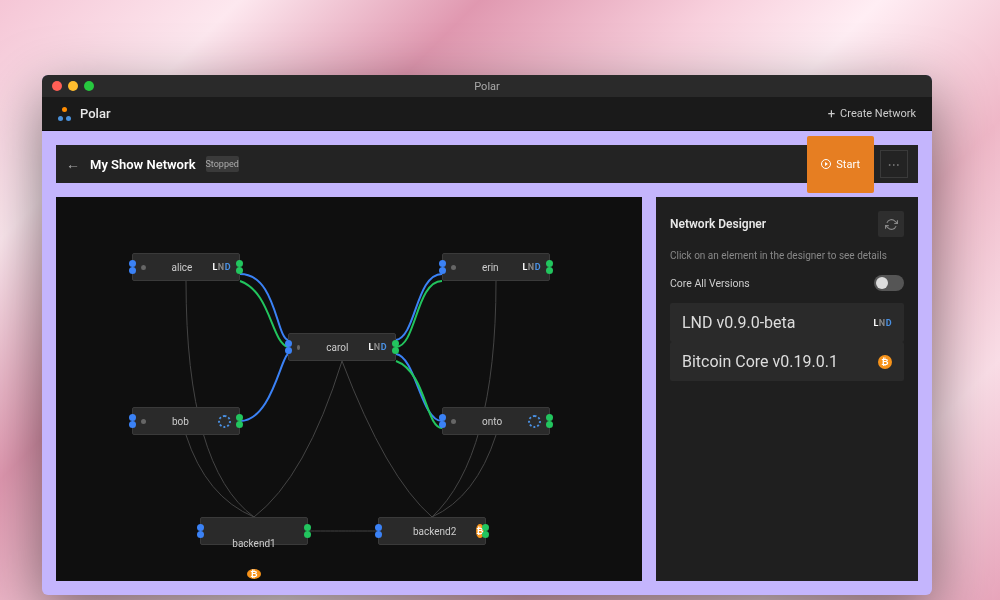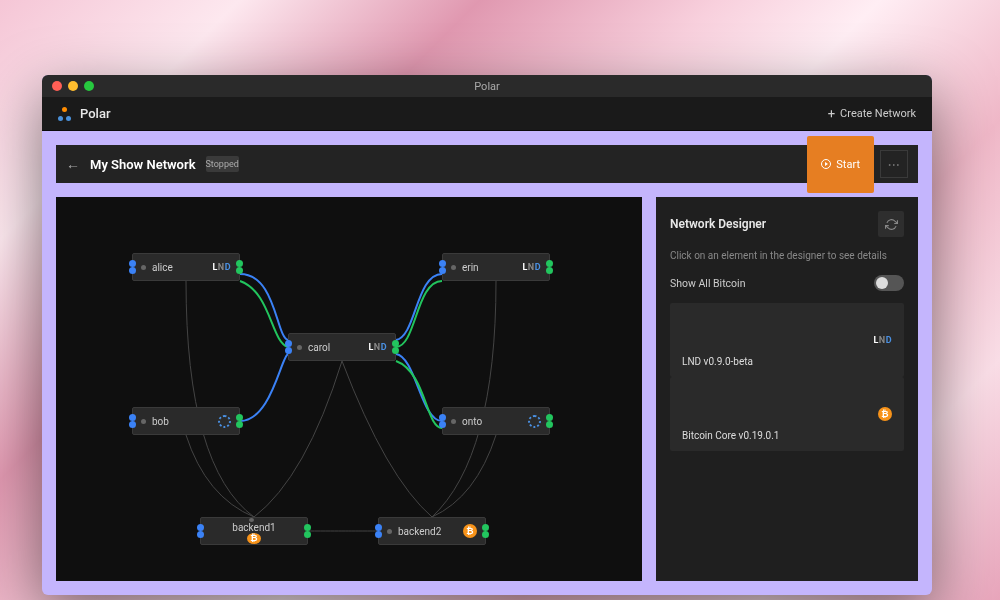--- a/index.html
+++ b/index.html
@@ -38,28 +38,28 @@
     .stit { color:#e8e8e8; font-size:12px; font-weight:600; }
     .refresh { width:26px; height:26px; background:#2e2e2e; display:flex; align-items:center; justify-content:center;
       color:#888; cursor:pointer; border-radius:2px; }
     .shint { color:#888; font-size:10px; line-height:1.4; }
     .ssub { color:#e8e8e8; font-size:11px; font-weight:600; margin-top:4px; }
     .toggle { width:30px; height:16px; background:#555; border-radius:8px; position:relative; cursor:pointer; }
     .toggle::after{content:'';position:absolute;width:12px;height:12px;background:#ddd;border-radius:50%;top:2px;left:2px}
     .slbl { color:#ccc; font-size:10.5px; }
     .nitem { background:#2a2a2a; padding:10px 12px; display:flex; align-items:center; justify-content:space-between;
       cursor:grab; border-radius:2px; }
-    .nlbl { color:#ddd; font-size:10px;margin-top:43px; }
+    .nlbl { color:#ddd; font-size:16px; }
     .lnd { font-size:9px; font-weight:700; letter-spacing:0.5px; }
     .lnd .l{color:#fff}.lnd .n{color:#888}.lnd .d{color:#4a90e2}
     .clt { width:13px; height:13px; border:2px dotted #4a90e2; border-radius:50%; }
     .btc { width:14px; height:14px; background:#f7931a; border-radius:50%; display:flex; align-items:center;
       justify-content:center; color:#fff; font-size:9px; font-weight:700; }
     .node { position:absolute; background:#2a2a2a; border:1px solid #3a3a3a; width:108px; height:28px;
-      display:flex; align-items:center; padding:0 8px; border-radius:2px; cursor:move; }
+      display:flex; align-items:center; padding:0 8px; border-radius:2px; cursor:move;gap:20px; }
     .ndot { width:5px; height:5px; background:#666; border-radius:50%; margin-right:6px; }
     .ntxt { color:#ccc; font-size:10px; flex:1; }
     .port { position:absolute; width:7px; height:7px; border-radius:50%; }
     svg.wires { position:absolute; inset:0; width:100%; height:100%; pointer-events:none; }
   </style>
 </head>
 <body>
 
 <div class="window">
   <div class="tbar">
@@ -183,21 +183,21 @@
         <div class="stit">Network Designer</div>
         <div class="refresh">
           <svg width="13" height="13" viewBox="0 0 24 24" fill="none" stroke="#888" stroke-width="2">
             <path d="M23 4v6h-6M1 20v-6h6"></path>
               <path d="M3.51 9a9 9 0 0114.85-3.36L23 10M1 14l4.64 4.36A9 9 0 0020.49 15"></path>
           </svg>
         </div>
       </div>
       <div class="shint">Click on an element in the designer to see details</div>
       <div class="srow">
-        <div class="slbl">Show All Bitcoin</div>
+        <div class="slbl">Core All Versions</div>
         <div class="toggle"></div>
       </div>
       <div id="items-mount">
           <div class="nitem">
             <span class="nlbl">LND v0.9.0-beta</span>
             <span class="lnd"><span class="l">L</span><span class="n">N</span><span class="d">D</span></span>
           </div>
           <div class="nitem">
             <span class="nlbl">Bitcoin Core v0.19.0.1</span>
             <span class="btc">₿</span>

